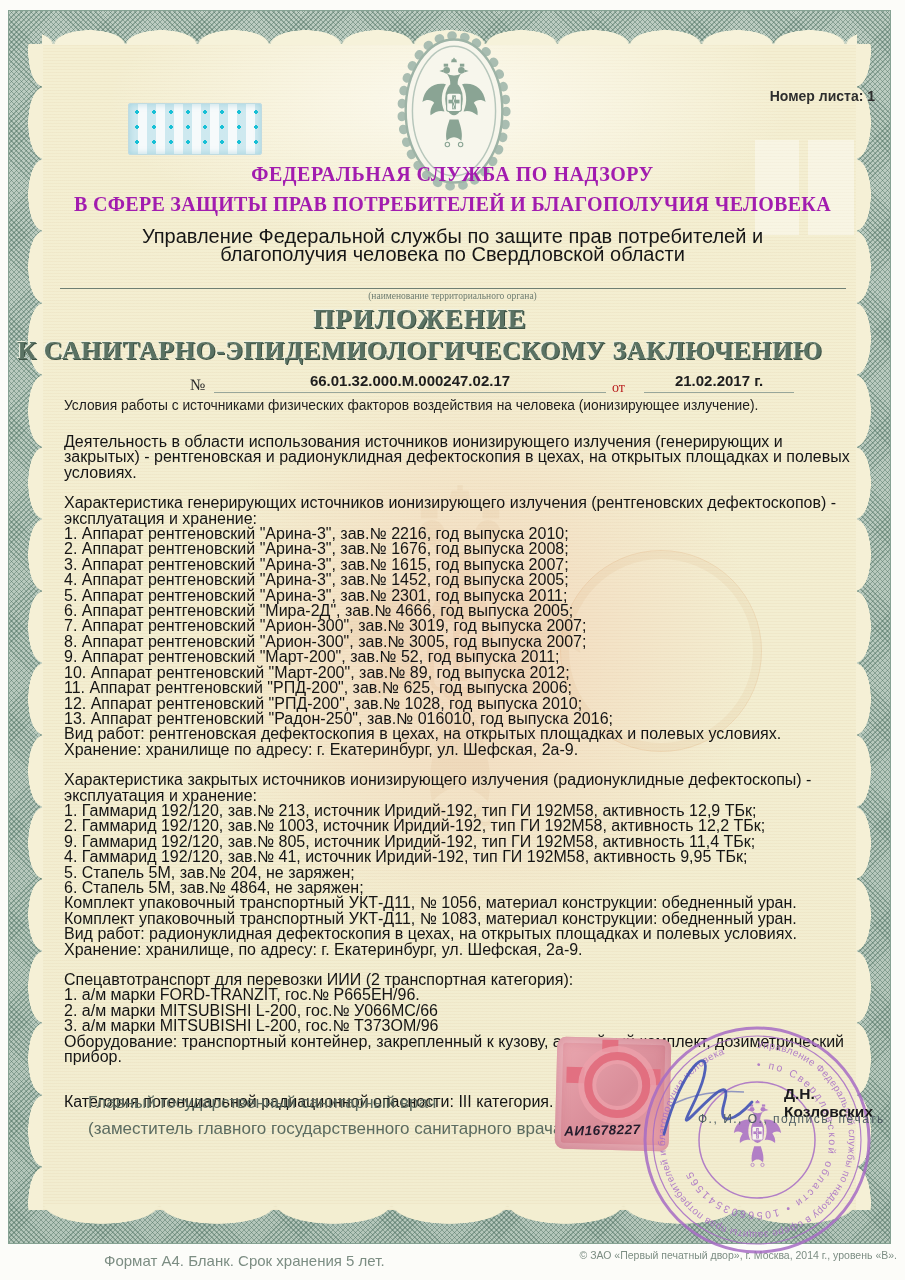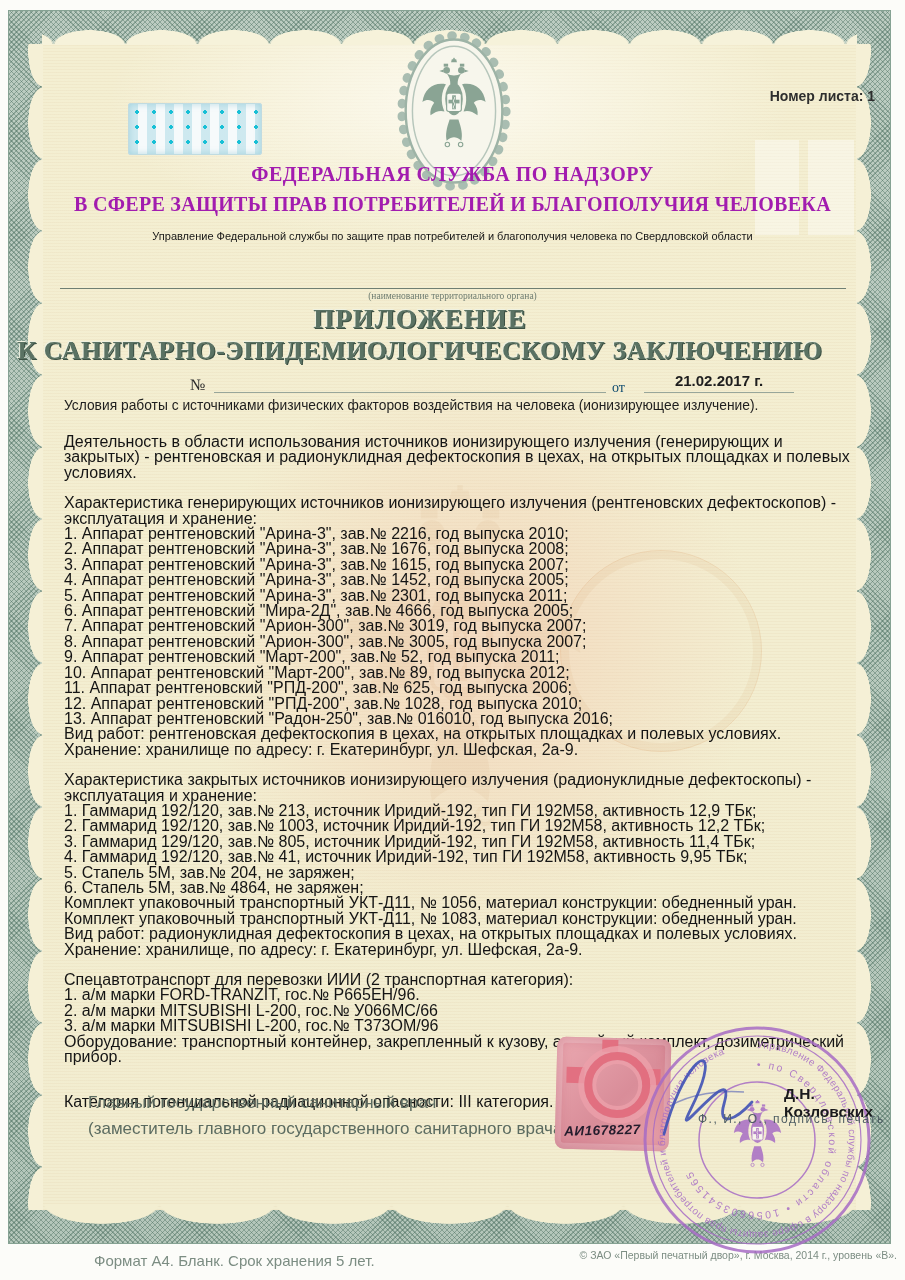--- a/index.html
+++ b/index.html
@@ -53,34 +53,34 @@
     border:1px solid #c0dbe1;border-radius:2px;
     box-shadow:inset 0 0 6px rgba(120,190,205,.5);
   }
   .sheet-number{right:30px;top:88px;font-size:14px;font-weight:bold;color:#2e2e2e;}
   .emblem{left:396px;top:28px;width:116px;height:166px;color:#8aa494;}
   .wm-patch{background:rgba(255,255,255,.4);}
   .agency{left:0;width:905px;text-align:center;
     font-family:"Liberation Serif",serif;font-weight:bold;color:#a21caf;}
   .agency-1{top:163px;font-size:20px;letter-spacing:.5px;}
   .agency-2{top:193px;font-size:20px;letter-spacing:.3px;}
-  .territorial{left:85px;top:228px;width:735px;text-align:center;font-size:11px;line-height:17.5px;color:#161616;}
+  .territorial{left:85px;top:228px;width:735px;text-align:center;font-size:20px;line-height:17.5px;color:#161616;}
   .org-rule{left:60px;top:288px;width:786px;border-bottom:1px solid #6f7f73;}
   .org-caption{left:0;top:291px;width:905px;text-align:center;
     font-family:"Liberation Serif",serif;font-size:9.5px;color:#6d7c70;}
   
   .big-title{left:0;width:840px;text-align:center;font-family:"Liberation Serif",serif;
     font-weight:bold;color:#5a7263;
     text-shadow:-1px -1px 0 #eef0e0, 1px 1px 0 #3e5245;}
   .big-1{top:304px;font-size:27px;letter-spacing:1px;}
   .big-2{top:336px;font-size:26px;letter-spacing:.5px;}
   .num-label{left:190px;top:376px;font-family:"Liberation Serif",serif;font-size:16px;color:#2b2b2b;}
   .num-line{left:214px;top:392px;width:392px;border-bottom:1px solid #98a69a;}
   .num-value{left:214px;top:372px;width:392px;text-align:center;font-size:15px;font-weight:bold;}
-  .date-label{left:612px;top:380px;font-family:"Liberation Serif",serif;font-size:14px;color:#0c4a6e;}
+  .date-label{left:612px;top:380px;font-family:"Liberation Serif",serif;font-size:14px;color:#b91c1c;}
   .date-line{left:644px;top:392px;width:150px;border-bottom:1px solid #98a69a;}
   .date-value{left:644px;top:372px;width:150px;text-align:center;font-size:15px;font-weight:bold;}
   .subject{left:64px;top:398px;width:792px;font-size:13.8px;}
   
   .body-text{left:64px;top:434px;width:786px;font-size:16px;line-height:15.4px;color:#141414;}
   .para{margin:0 0 15px 0;}
   .para:last-child{margin-top:30px;margin-bottom:0;}
   .bline{white-space:normal;}
   
   .role{left:88px;top:1090px;width:560px;font-size:17px;line-height:26px;color:#5b6b60;}
@@ -97,21 +97,21 @@
   .stk-arm.a1{left:10px;top:30px;width:18px;height:16px;}
   .stk-arm.a2{left:86px;top:30px;width:18px;height:16px;}
   .stk-arm.a3{left:45px;top:2px;width:16px;height:12px;}
   .stk-num{position:absolute;left:9px;bottom:12px;font-size:13.5px;font-weight:bold;
     font-style:italic;color:#241c2c;transform:rotate(-3deg);letter-spacing:.5px;}
   .stamp{left:637px;top:1020px;width:240px;height:240px;z-index:4;opacity:.85;}
   .signature-svg{left:640px;top:1036px;width:140px;height:120px;z-index:5;}
   .signer-name{left:784px;top:1085px;font-size:15.5px;font-weight:600;color:#19191c;z-index:6;}
   .sign-caption{left:698px;top:1112px;font-size:12px;color:#4f5e64;letter-spacing:1.5px;z-index:6;}
   
-  .footer-left{left:94px;top:1252px;font-size:15px;color:#7c8d83;}
+  .footer-left{left:104px;top:1252px;font-size:15px;color:#7c8d83;}
   .footer-right{right:8px;top:1249px;width:400px;text-align:right;font-size:10.5px;color:#7c8d83;}
   .wm-eagle{left:320px;top:470px;width:280px;height:380px;color:#b5763e;opacity:.06;}
   .wm-circle{left:560px;top:550px;width:200px;height:200px;border-radius:50%;
     border:1px solid rgba(205,125,60,.18);box-shadow:inset 0 0 0 8px rgba(205,125,60,.07);}
 </style>
 </head>
 <body>
 
 <div class="sheet">
 
@@ -170,20 +170,21 @@
   <div class="abs agency agency-1">ФЕДЕРАЛЬНАЯ СЛУЖБА ПО НАДЗОРУ</div>
   <div class="abs agency agency-2">В СФЕРЕ ЗАЩИТЫ ПРАВ ПОТРЕБИТЕЛЕЙ И БЛАГОПОЛУЧИЯ ЧЕЛОВЕКА</div>
   <div class="abs territorial">Управление Федеральной службы по защите прав потребителей и благополучия человека по Свердловской области</div>
   <div class="abs org-rule"></div>
   <div class="abs org-caption">(наименование территориального органа)</div>
 
   <div class="abs big-title big-1">ПРИЛОЖЕНИЕ</div>
   <div class="abs big-title big-2">К САНИТАРНО-ЭПИДЕМИОЛОГИЧЕСКОМУ ЗАКЛЮЧЕНИЮ</div>
 
   <div class="abs num-label">№</div>
+  <div class="abs num-value">66.01.32.000.М.000247.02.17</div>
   <div class="abs num-line"></div>
   <div class="abs date-label">от</div>
   <div class="abs date-value">21.02.2017 г.</div>
   <div class="abs date-line"></div>
   <div class="abs subject">Условия работы с источниками физических факторов воздействия на человека (ионизирующее излучение).</div>
 
   <div class="abs body-text">
       <div class="para">
         <div class="bline">Деятельность в области использования источников ионизирующего излучения (генерирующих и закрытых) - рентгеновская и радионуклидная дефектоскопия в цехах, на открытых площадках и полевых условиях.</div>
       </div>
@@ -202,21 +203,21 @@
         <div class="bline">11. Аппарат рентгеновский "РПД-200", зав.№ 625, год выпуска 2006;</div>
         <div class="bline">12. Аппарат рентгеновский "РПД-200", зав.№ 1028, год выпуска 2010;</div>
         <div class="bline">13. Аппарат рентгеновский "Радон-250", зав.№ 016010, год выпуска 2016;</div>
         <div class="bline">Вид работ: рентгеновская дефектоскопия в цехах, на открытых площадках и полевых условиях.</div>
         <div class="bline">Хранение: хранилище по адресу: г. Екатеринбург, ул. Шефская, 2а-9.</div>
       </div>
       <div class="para">
         <div class="bline">Характеристика закрытых источников ионизирующего излучения (радионуклидные дефектоскопы) - эксплуатация и хранение:</div>
         <div class="bline">1. Гаммарид 192/120, зав.№ 213, источник Иридий-192, тип ГИ 192М58, активность 12,9 ТБк;</div>
         <div class="bline">2. Гаммарид 192/120, зав.№ 1003, источник Иридий-192, тип ГИ 192М58, активность 12,2 ТБк;</div>
-        <div class="bline">3. Гаммарид 129/120, зав.№ 805, источник Иридий-192, тип ГИ 192М58, активность 11,4 ТБк;</div>
+        <div class="bline">9. Гаммарид 192/120, зав.№ 805, источник Иридий-192, тип ГИ 192М58, активность 11,4 ТБк;</div>
         <div class="bline">4. Гаммарид 192/120, зав.№ 41, источник Иридий-192, тип ГИ 192М58, активность 9,95 ТБк;</div>
         <div class="bline">5. Стапель 5М, зав.№ 204, не заряжен;</div>
         <div class="bline">6. Стапель 5М, зав.№ 4864, не заряжен;</div>
         <div class="bline">Комплект упаковочный транспортный УКТ-Д11, № 1056, материал конструкции: обедненный уран.</div>
         <div class="bline">Комплект упаковочный транспортный УКТ-Д11, № 1083, материал конструкции: обедненный уран.</div>
         <div class="bline">Вид работ: радионуклидная дефектоскопия в цехах, на открытых площадках и полевых условиях.</div>
         <div class="bline">Хранение: хранилище, по адресу: г. Екатеринбург, ул. Шефская, 2а-9.</div>
       </div>
       <div class="para">
         <div class="bline">Спецавтотранспорт для перевозки ИИИ (2 транспортная категория):</div>

